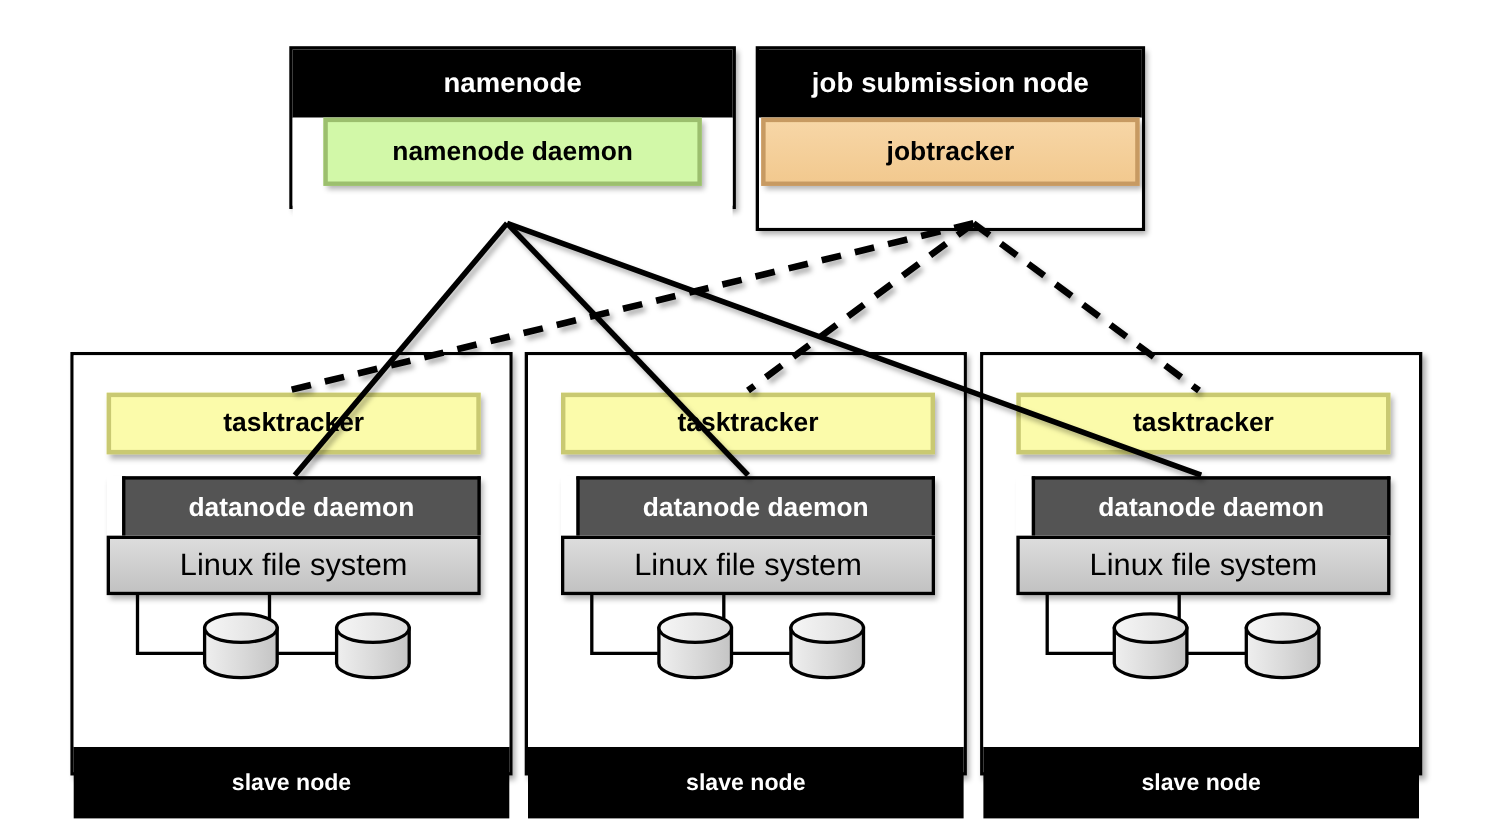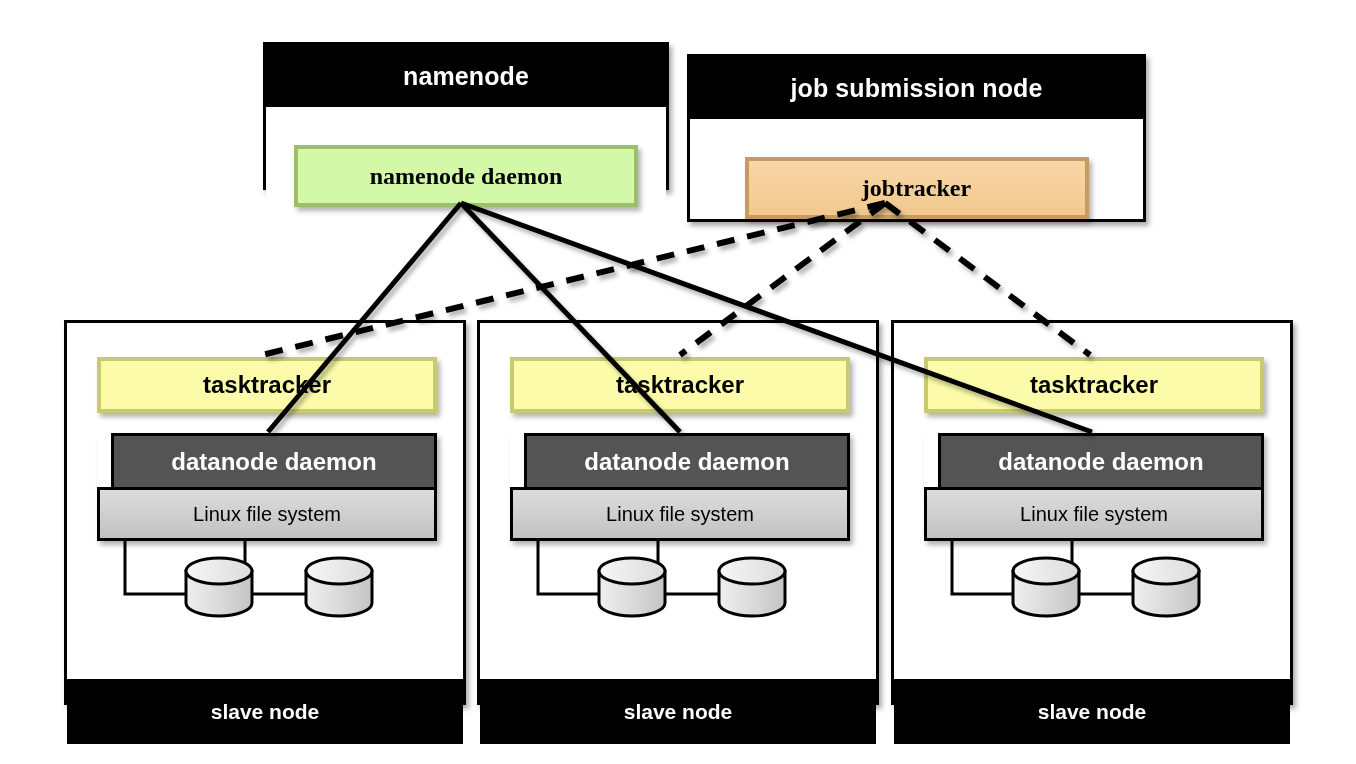--- a/index.html
+++ b/index.html
@@ -48,24 +48,23 @@
     font-weight: bold;
     display: flex;
     align-items: center;
     justify-content: center;
     letter-spacing: 0.1px;
   }
   .master-body {
     box-sizing: border-box;
     height: 100px;
     display: flex;
-    align-items: flex-end;
-    justify-content: center;
-    background: #ffffff;
-    font-family: Liberation Serif, serif;
+    align-items: flex-start;
+    justify-content: center;
+    background: #ffffff;
   }
   .daemon-chip {
     box-sizing: border-box;
     display: flex;
     align-items: center;
     justify-content: center;
     font-size: 24px;
     font-weight: bold;
     color: #000000;
     box-shadow: 3px 4px 5px rgba(0,0,0,0.30);
@@ -75,21 +74,20 @@
     height: 62px;
     background: #d2f8a8;
     border: 4px solid #9cbf6e;
   }
   .chip-jobtracker {
     width: 344px;
     height: 62px;
     background: #f5cf9a;
     background-image: linear-gradient(180deg, #f7d6a6 0%, #f2c98f 100%);
     border: 4px solid #c79a62;
-    margin-top: 47px;
   }
 
   
   .slave-node {
     position: absolute;
     box-sizing: border-box;
     background: #ffffff;
     border: 3px solid #000000;
     z-index: 2;
     box-shadow: 3px 4px 5px rgba(0,0,0,0.33);
@@ -151,21 +149,21 @@
     justify-content: center;
     margin-left: 14px;
   }
   .fs-bar {
     box-sizing: border-box;
     height: 54px;
     background: #cdcdcd;
     background-image: linear-gradient(180deg, #dcdcdc 0%, #c2c2c2 100%);
     border: 3px solid #000000;
     color: #000000;
-    font-size: 20px;
+    font-size: 28px;
     font-weight: normal;
     display: flex;
     align-items: center;
     justify-content: center;
   }
 
   
   .disks-layer {
     position: absolute;
     left: 0;
@@ -211,21 +209,21 @@
     <div class="master-header">
       <span>namenode</span>
     </div>
     <div class="master-body">
       <div class="daemon-chip chip-namenode">
         <span>namenode daemon</span>
       </div>
     </div>
   </div>
 
-  <div class="master-node" style="left:687px; top:54px; width:459px; height:168px;">
+  <div class="master-node" style="left:687px; top:42px; width:354px; height:168px;">
     <div class="master-header">
       <span>job submission node</span>
     </div>
     <div class="master-body">
       <div class="daemon-chip chip-jobtracker">
         <span>jobtracker</span>
       </div>
     </div>
   </div>
 

